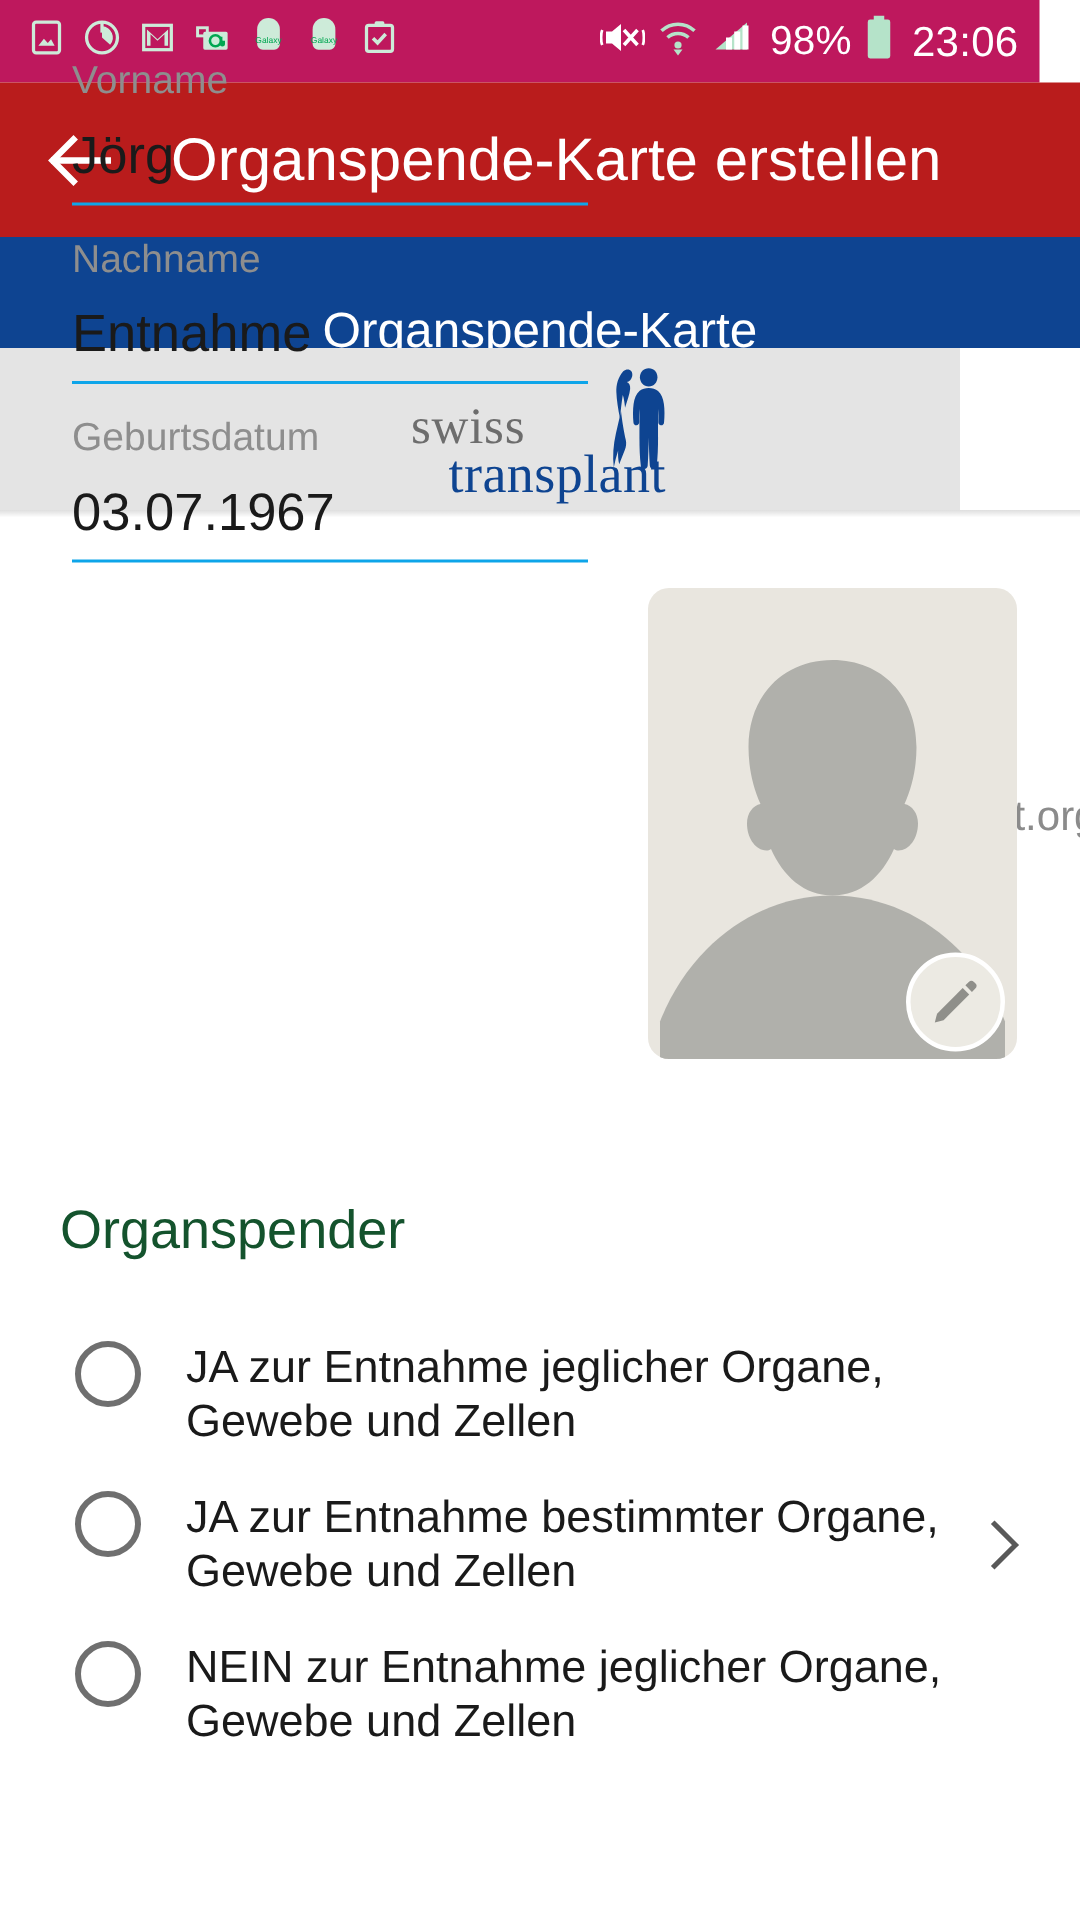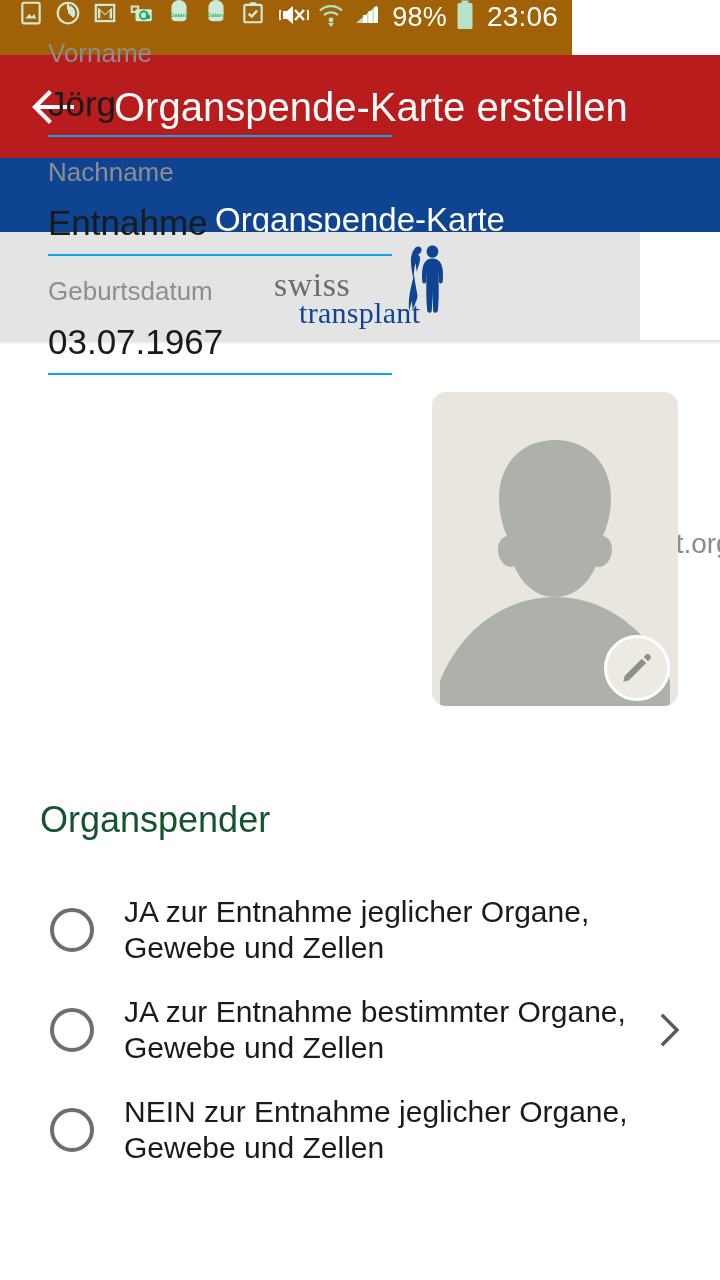--- a/index.html
+++ b/index.html
@@ -16,25 +16,25 @@
     position: relative;
     width: 720px;
     height: 1280px;
     background: #ffffff;
   }
 
   
   .statusbar {
     position: absolute;
     top: 0; left: 0;
-    width: 572px;
+    width: 693px;
     height: 55px;
-    background: #a16207;
-    display: flex;
-    align-items: flex-start;
+    background: #be185d;
+    display: flex;
+    align-items: center;
     padding: 0 14px 0 18px;
   }
   .sb-left {
     display: flex;
     align-items: center;
     gap: 11px;
     flex: 1;
   }
   .sb-right {
     display: flex;
@@ -130,21 +130,21 @@
     font-size: 34px;
     color: #6d6d6d;
     letter-spacing: 0.5px;
     line-height: 1;
   }
   .logo-transplant {
     position: absolute;
     left: 31px;
     top: 54px;
     font-family: "Liberation Serif", serif;
-    font-size: 30px;
+    font-size: 36px;
     color: #0E4491;
     letter-spacing: 0.3px;
     line-height: 1;
   }
   .logo-figure {
     position: absolute;
     left: 133px;
     top: 0px;
   }
   .site-url {
@@ -216,21 +216,20 @@
 
   .options {
     position: absolute;
     left: 0;
     top: 880px;
     width: 720px;
   }
   .option {
     position: relative;
     display: flex;
-    align-items: center;
     min-height: 100px;
     padding: 14px 0;
     cursor: pointer;
   }
   .radio {
     flex: 0 0 auto;
     width: 44px;
     height: 44px;
     border-radius: 50%;
     border: 4px solid #6f6f6f;

